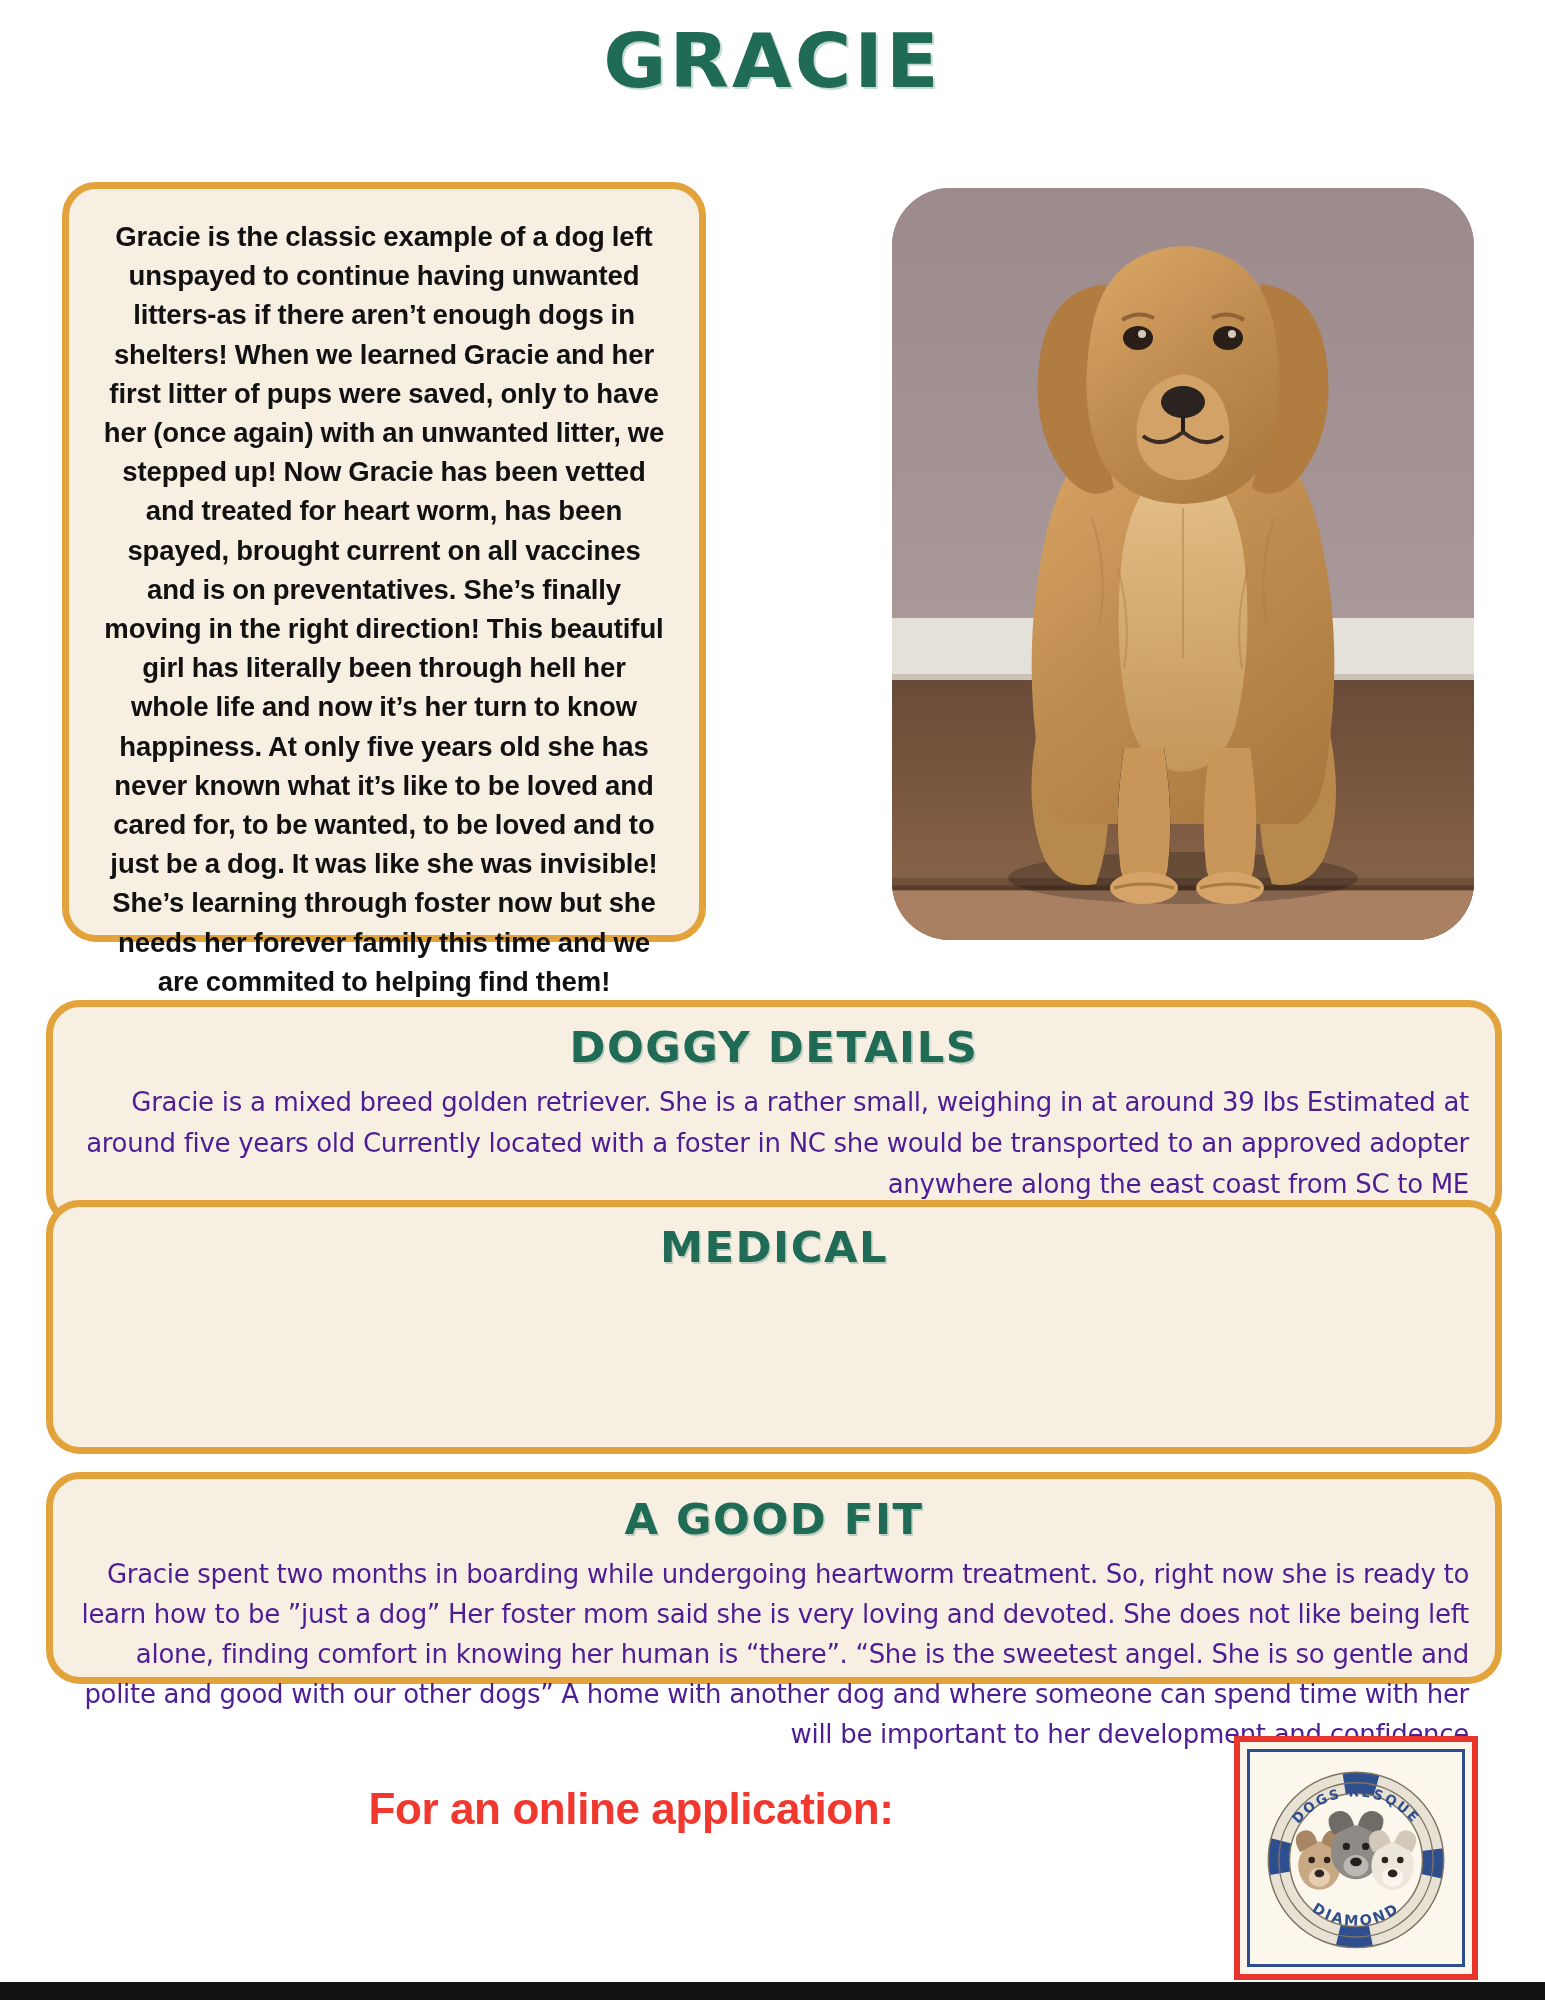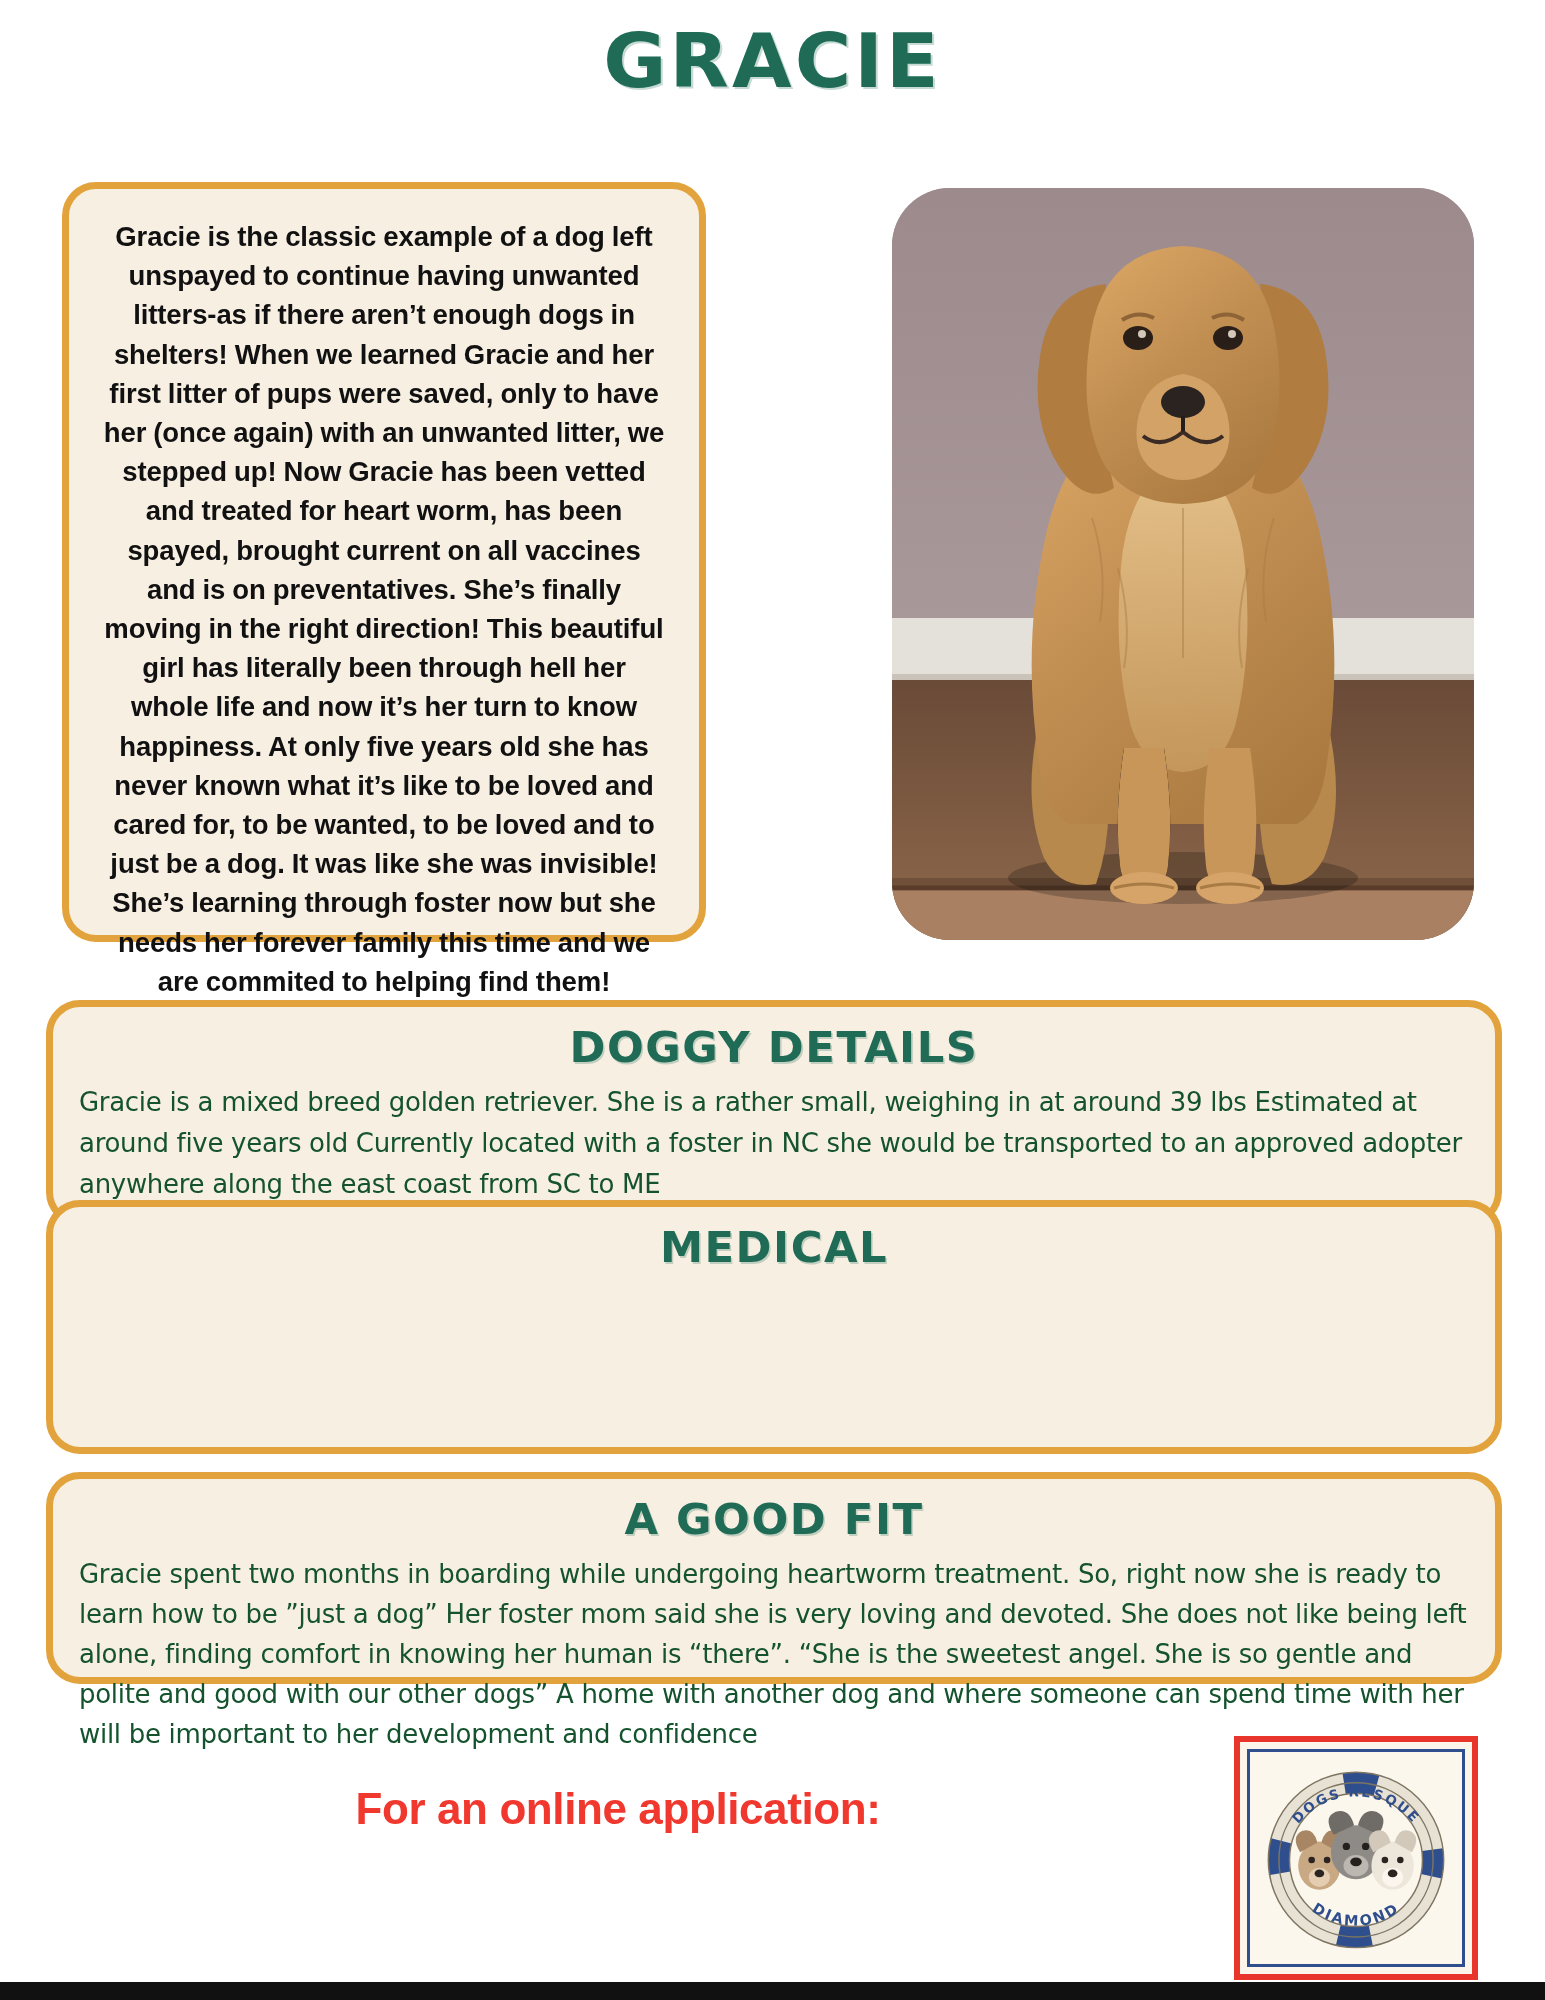--- a/index.html
+++ b/index.html
@@ -92,31 +92,31 @@
     color: #1F6B55;
     text-align: center;
     margin: 4px 0 10px 0;
     transform: scaleX(1.03);
     text-shadow: 1.5px 1.5px 0 rgba(31,107,85,0.25);
   }
   .section-body {
     font-family: "DejaVu Sans", sans-serif;
     font-size: 26px;
     line-height: 41px;
-    color: #14532d;
-    text-align: left;
+    color: #4c1d95;
+    text-align: right;
     margin: 0;
     letter-spacing: -0.3px;
   }
   #good-fit-card .section-body { font-size: 26px; line-height: 40px; }
 
   
   .footer-block {
     position: absolute;
-    left: 3px;
+    left: 16px;
     top: 1778px;
     width: 1230px;
     text-align: center;
   }
   .footer-line {
     font-family: "Liberation Sans", sans-serif;
     font-weight: bold;
     font-size: 44px;
     line-height: 62px;
     color: #F0382F;

